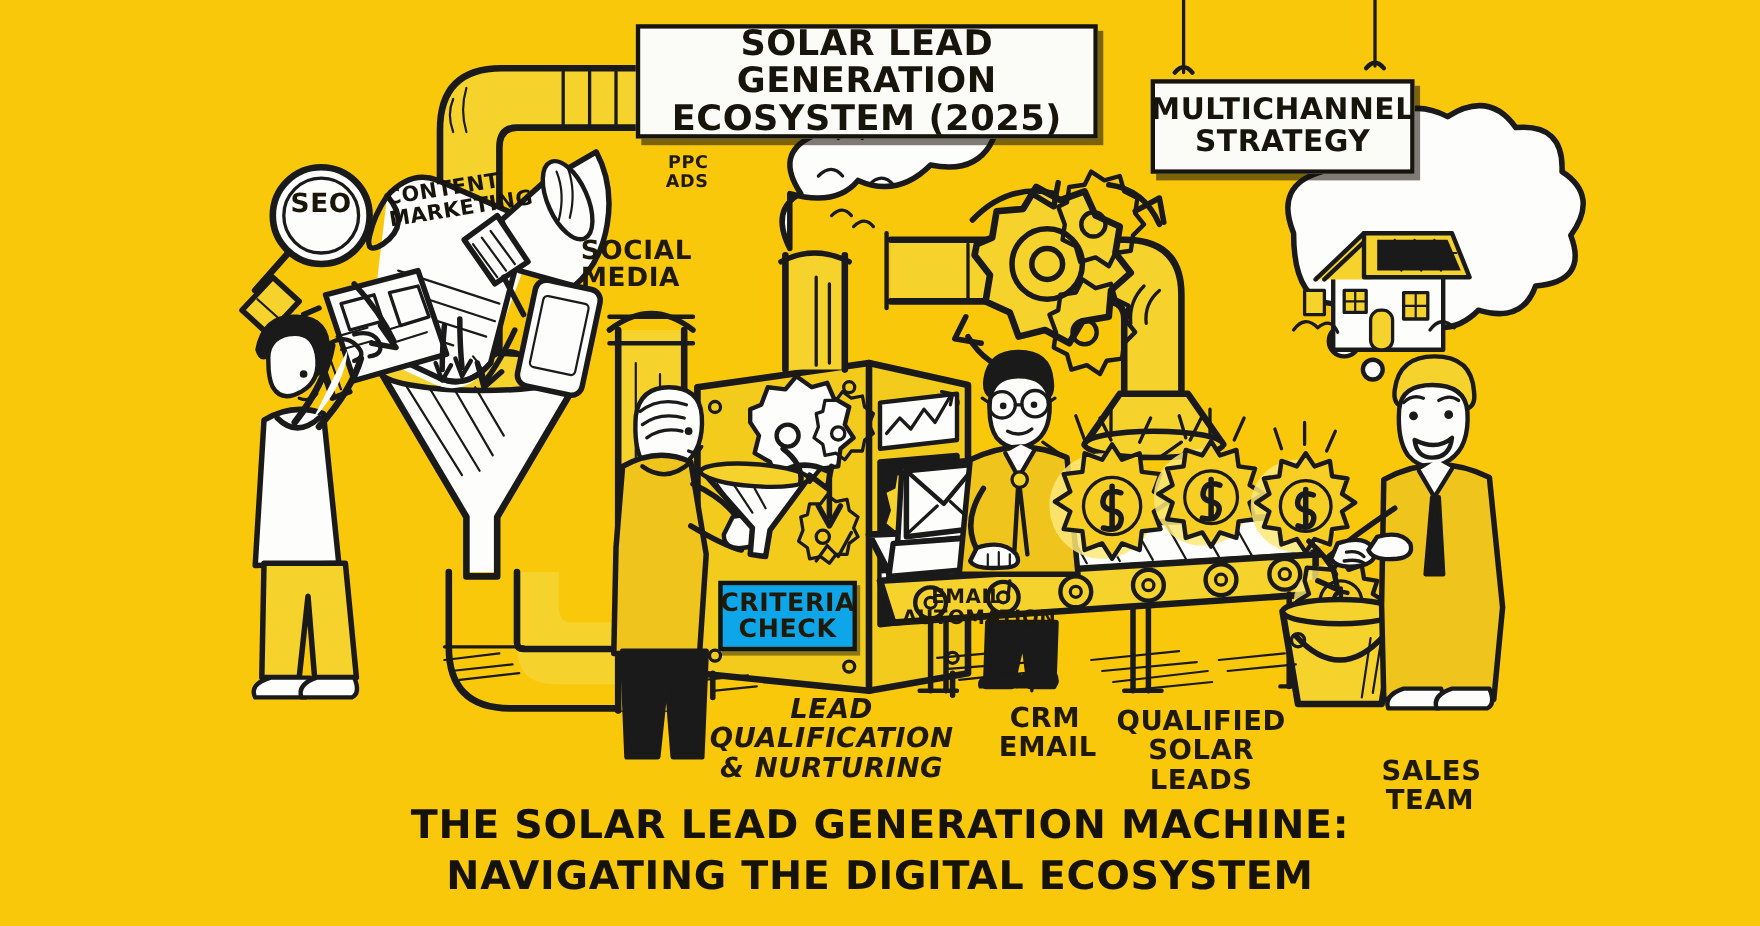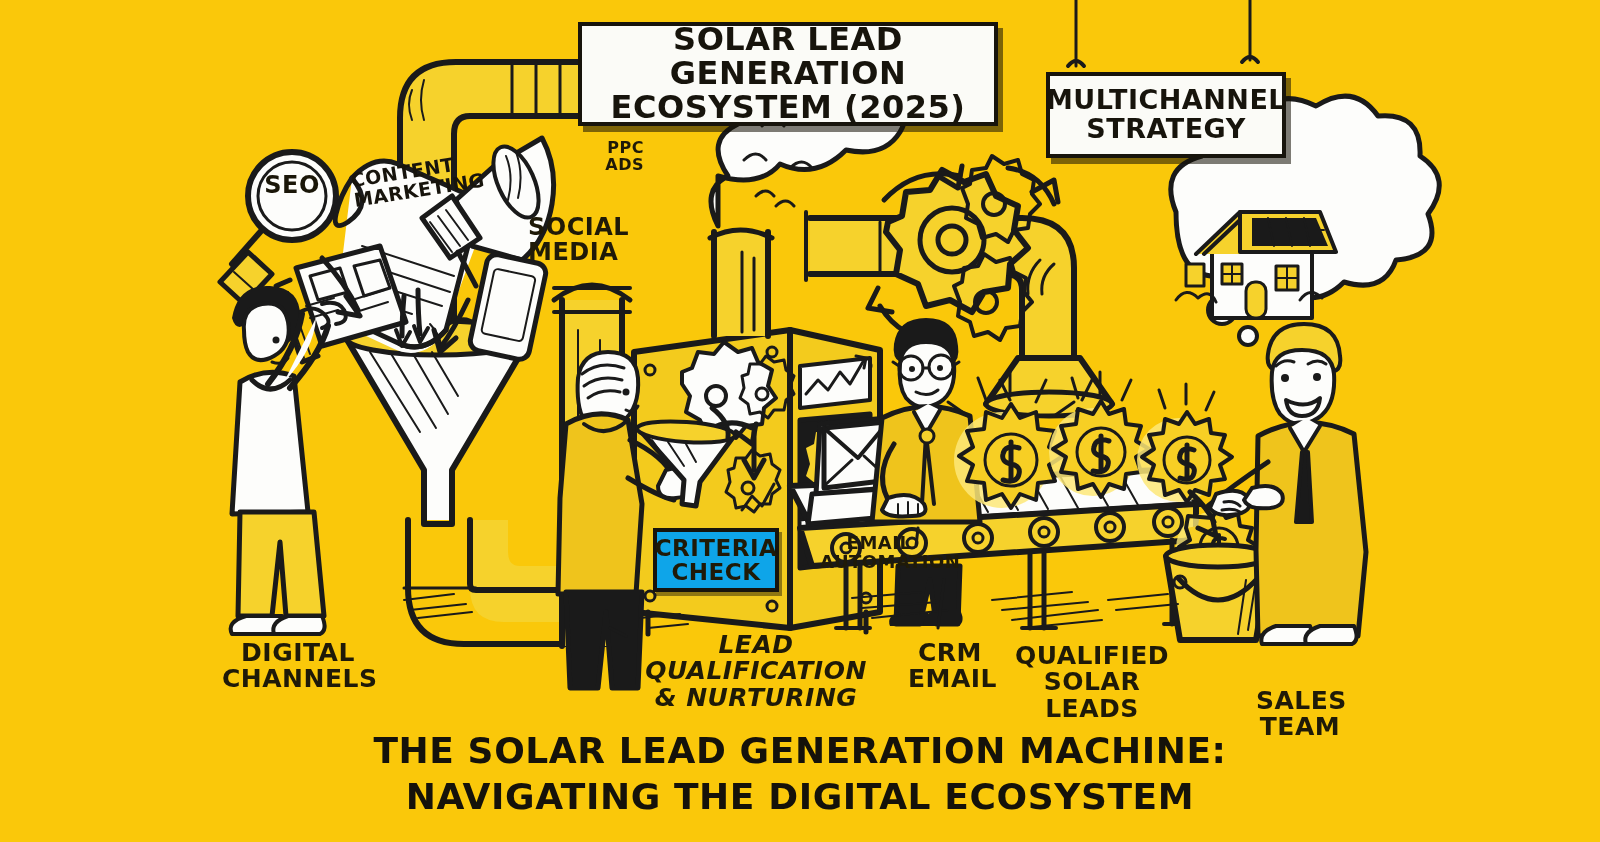--- a/index.html
+++ b/index.html
@@ -524,22 +524,20 @@
   <div class="lbl" id="lbl-ppc">PPC
 ADS</div>
   <div class="lbl" id="lbl-social">SOCIAL
 MEDIA</div>
 
   <div class="lbl" id="lbl-criteria">CRITERIA
 CHECK</div>
   <div class="lbl" id="lbl-email">EMAIL
 AUTOMATION</div>
 
-  <div class="lbl" id="lbl-digital">DIGITAL
-CHANNELS</div>
   <div class="lbl" id="lbl-leadqual">LEAD QUALIFICATION
 &amp; NURTURING</div>
   <div class="lbl" id="lbl-crm">CRM
 EMAIL</div>
   <div class="lbl" id="lbl-qualified">QUALIFIED
 SOLAR LEADS</div>
   <div class="lbl" id="lbl-sales">SALES
 TEAM</div>
 
   <div id="caption">THE SOLAR LEAD GENERATION MACHINE:

